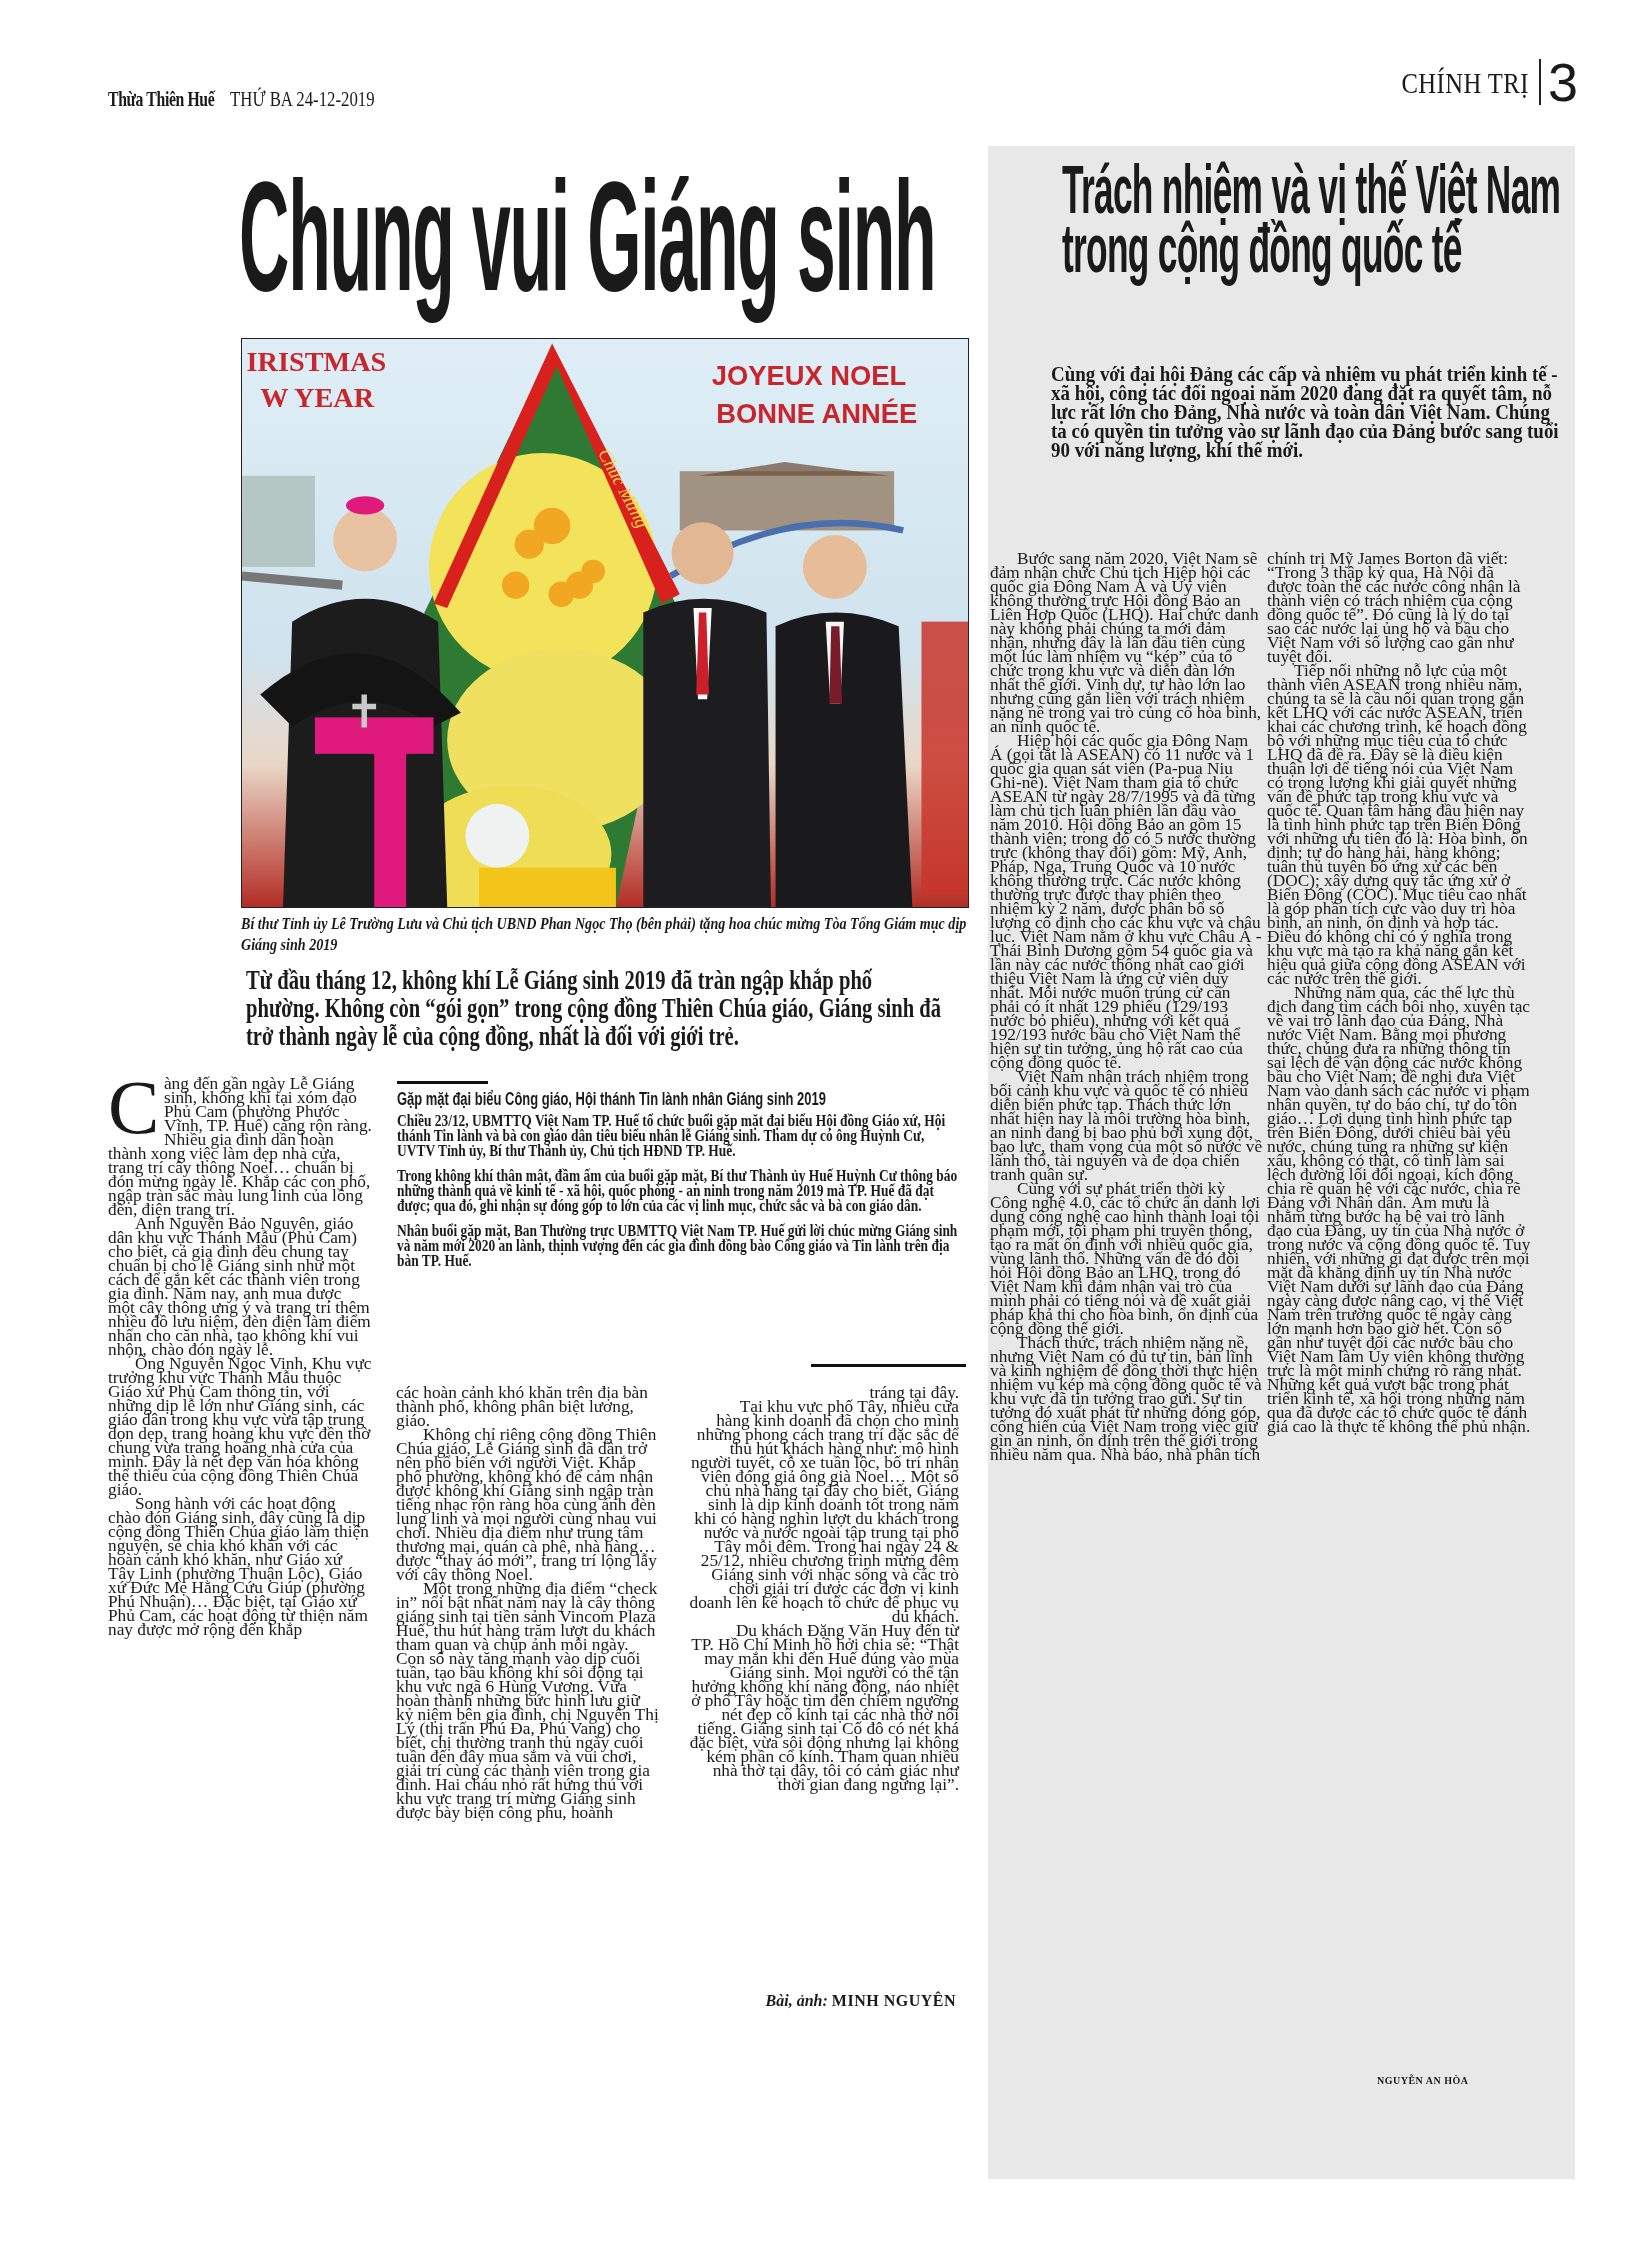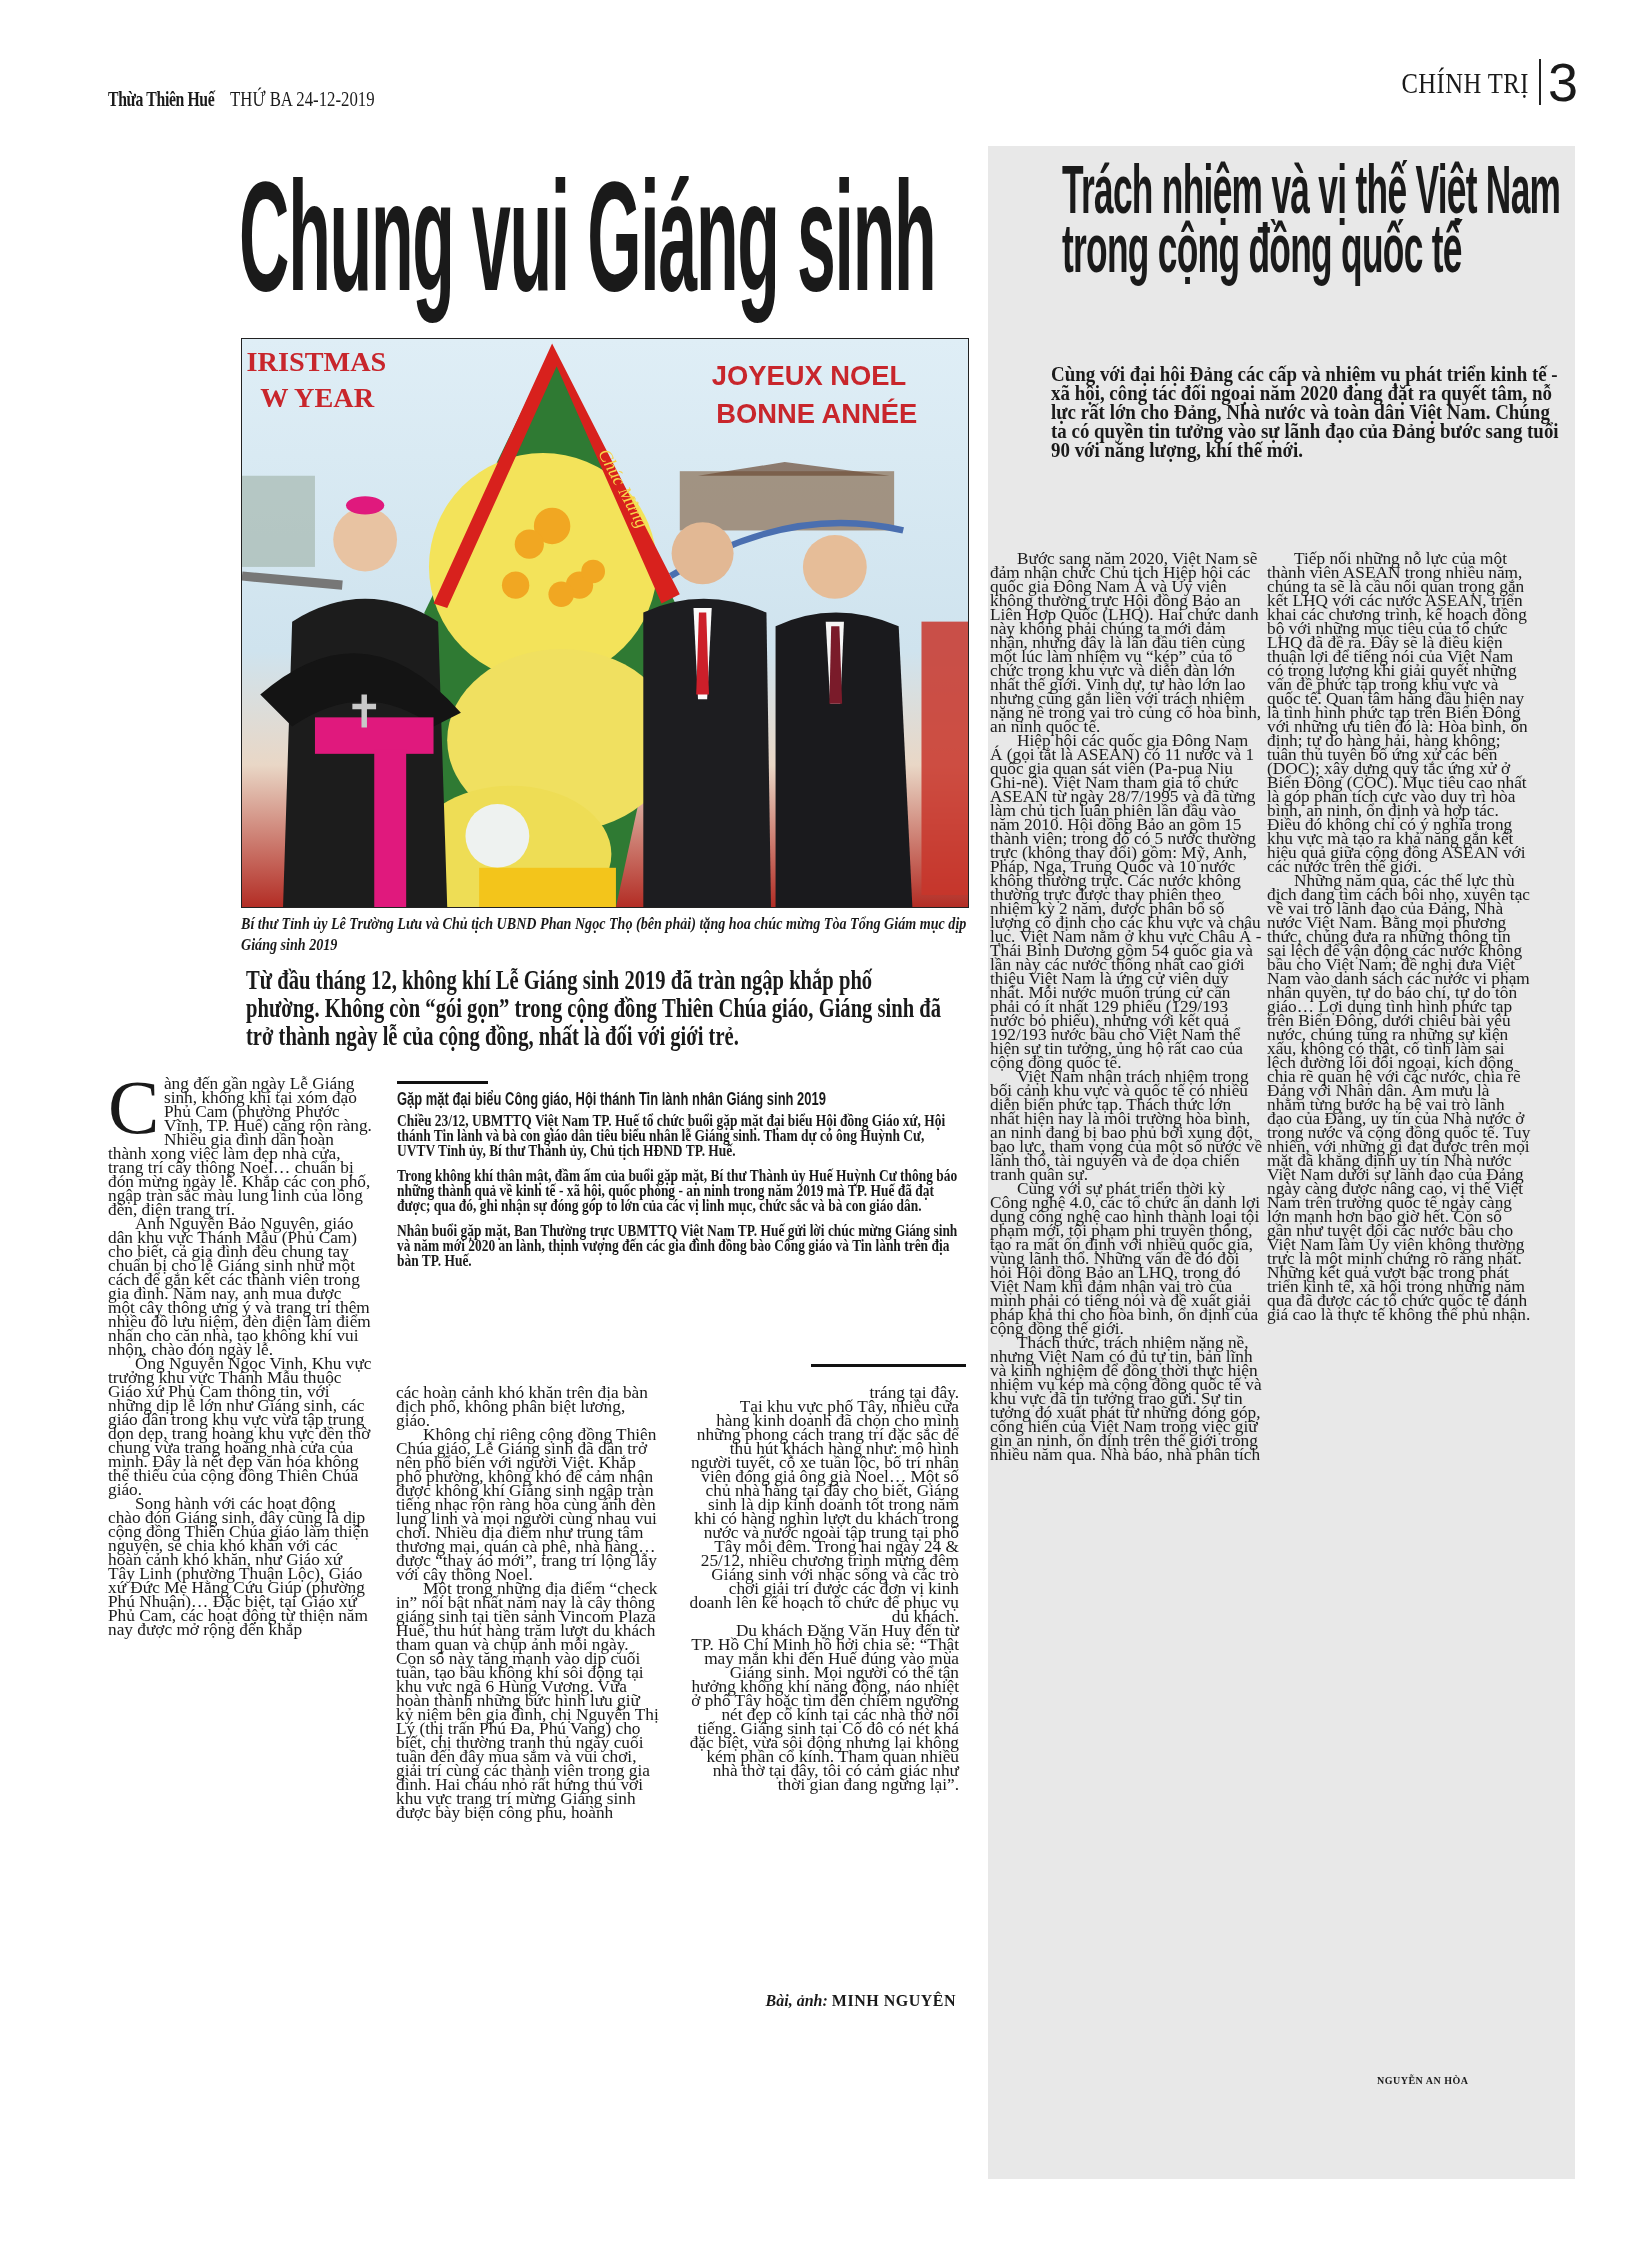--- a/index.html
+++ b/index.html
@@ -142,21 +142,21 @@
 <div class="boxrule" style="left:397px; top:1081px; width:91px;"></div>
 <div class="box-title">Gặp mặt đại biểu Công giáo, Hội thánh Tin lành nhân Giáng sinh 2019</div>
 <div class="box-body">
   <p>Chiều 23/12, UBMTTQ Việt Nam TP. Huế tổ chức buổi gặp mặt đại biểu Hội đồng Giáo xứ, Hội thánh Tin lành và bà con giáo dân tiêu biểu nhân lễ Giáng sinh. Tham dự có ông Huỳnh Cư, UVTV Tỉnh ủy, Bí thư Thành ủy, Chủ tịch HĐND TP. Huế.</p>
   <p>Trong không khí thân mật, đầm ấm của buổi gặp mặt, Bí thư Thành ủy Huế Huỳnh Cư thông báo những thành quả về kinh tế - xã hội, quốc phòng - an ninh trong năm 2019 mà TP. Huế đã đạt được; qua đó, ghi nhận sự đóng góp to lớn của các vị linh mục, chức sắc và bà con giáo dân.</p>
   <p>Nhân buổi gặp mặt, Ban Thường trực UBMTTQ Việt Nam TP. Huế gửi lời chúc mừng Giáng sinh và năm mới 2020 an lành, thịnh vượng đến các gia đình đồng bào Công giáo và Tin lành trên địa bàn TP. Huế.</p>
 </div>
 <div class="boxrule" style="left:811px; top:1364px; width:155px;"></div>
 
 <div class="col l2">
-  <p class="noindent">các hoàn cảnh khó khăn trên địa bàn địch phố, không phân biệt lương, giáo.</p>
+  <p class="noindent">các hoàn cảnh khó khăn trên địa bàn thành phố, không phân biệt lương, giáo.</p>
   <p>Không chỉ riêng cộng đồng Thiên Chúa giáo, Lễ Giáng sinh đã dần trở nên phổ biến với người Việt. Khắp phố phường, không khó để cảm nhận được không khí Giáng sinh ngập tràn tiếng nhạc rộn ràng hòa cùng ánh đèn lung linh và mọi người cùng nhau vui chơi. Nhiều địa điểm như trung tâm thương mại, quán cà phê, nhà hàng… được “thay áo mới”, trang trí lộng lẫy với cây thông Noel.</p>
   <p>Một trong những địa điểm “check in” nổi bật nhất năm nay là cây thông giáng sinh tại tiền sảnh Vincom Plaza Huế, thu hút hàng trăm lượt du khách tham quan và chụp ảnh mỗi ngày. Con số này tăng mạnh vào dịp cuối tuần, tạo bầu không khí sôi động tại khu vực ngã 6 Hùng Vương. Vừa hoàn thành những bức hình lưu giữ kỷ niệm bên gia đình, chị Nguyễn Thị Lý (thị trấn Phú Đa, Phú Vang) cho biết, chị thường tranh thủ ngày cuối tuần đến đây mua sắm và vui chơi, giải trí cùng các thành viên trong gia đình. Hai cháu nhỏ rất hứng thú với khu vực trang trí mừng Giáng sinh được bày biện công phu, hoành</p>
 </div>
 
 <div class="col l3">
   <p class="noindent">tráng tại đây.</p>
   <p>Tại khu vực phố Tây, nhiều cửa hàng kinh doanh đã chọn cho mình những phong cách trang trí đặc sắc để thu hút khách hàng như: mô hình người tuyết, cỗ xe tuần lộc, bố trí nhân viên đóng giả ông già Noel… Một số chủ nhà hàng tại đây cho biết, Giáng sinh là dịp kinh doanh tốt trong năm khi có hàng nghìn lượt du khách trong nước và nước ngoài tập trung tại phố Tây mỗi đêm. Trong hai ngày 24 &amp; 25/12, nhiều chương trình mừng đêm Giáng sinh với nhạc sống và các trò chơi giải trí được các đơn vị kinh doanh lên kế hoạch tổ chức để phục vụ du khách.</p>
   <p>Du khách Đặng Văn Huy đến từ TP. Hồ Chí Minh hồ hởi chia sẻ: “Thật may mắn khi đến Huế đúng vào mùa Giáng sinh. Mọi người có thể tận hưởng không khí năng động, náo nhiệt ở phố Tây hoặc tìm đến chiêm ngưỡng nét đẹp cổ kính tại các nhà thờ nổi tiếng. Giáng sinh tại Cố đô có nét khá đặc biệt, vừa sôi động nhưng lại không kém phần cổ kính. Tham quan nhiều nhà thờ tại đây, tôi có cảm giác như thời gian đang ngừng lại”.</p>
 </div>
 
@@ -173,18 +173,19 @@
 
 <div class="col r1">
   <p>Bước sang năm 2020, Việt Nam sẽ đảm nhận chức Chủ tịch Hiệp hội các quốc gia Đông Nam Á và Ủy viên không thường trực Hội đồng Bảo an Liên Hợp Quốc (LHQ). Hai chức danh này không phải chúng ta mới đảm nhận, nhưng đây là lần đầu tiên cùng một lúc làm nhiệm vụ “kép” của tổ chức trong khu vực và diễn đàn lớn nhất thế giới. Vinh dự, tự hào lớn lao nhưng cũng gắn liền với trách nhiệm nặng nề trong vai trò củng cố hòa bình, an ninh quốc tế.</p>
   <p>Hiệp hội các quốc gia Đông Nam Á (gọi tắt là ASEAN) có 11 nước và 1 quốc gia quan sát viên (Pa-pua Niu Ghi-nê). Việt Nam tham gia tổ chức ASEAN từ ngày 28/7/1995 và đã từng làm chủ tịch luân phiên lần đầu vào năm 2010. Hội đồng Bảo an gồm 15 thành viên; trong đó có 5 nước thường trực (không thay đổi) gồm: Mỹ, Anh, Pháp, Nga, Trung Quốc và 10 nước không thường trực. Các nước không thường trực được thay phiên theo nhiệm kỳ 2 năm, được phân bổ số lượng cố định cho các khu vực và châu lục. Việt Nam nằm ở khu vực Châu Á - Thái Bình Dương gồm 54 quốc gia và lần này các nước thống nhất cao giới thiệu Việt Nam là ứng cử viên duy nhất. Mỗi nước muốn trúng cử cần phải có ít nhất 129 phiếu (129/193 nước bỏ phiếu), nhưng với kết quả 192/193 nước bầu cho Việt Nam thể hiện sự tin tưởng, ủng hộ rất cao của cộng đồng quốc tế.</p>
   <p>Việt Nam nhận trách nhiệm trong bối cảnh khu vực và quốc tế có nhiều diễn biến phức tạp. Thách thức lớn nhất hiện nay là môi trường hòa bình, an ninh đang bị bao phủ bởi xung đột, bạo lực, tham vọng của một số nước về lãnh thổ, tài nguyên và đe dọa chiến tranh quân sự.</p>
   <p>Cùng với sự phát triển thời kỳ Công nghệ 4.0, các tổ chức ẩn danh lợi dụng công nghệ cao hình thành loại tội phạm mới, tội phạm phi truyền thống, tạo ra mất ổn định với nhiều quốc gia, vùng lãnh thổ. Những vấn đề đó đòi hỏi Hội đồng Bảo an LHQ, trong đó Việt Nam khi đảm nhận vai trò của mình phải có tiếng nói và đề xuất giải pháp khả thi cho hòa bình, ổn định của cộng đồng thế giới.</p>
   <p>Thách thức, trách nhiệm nặng nề, nhưng Việt Nam có đủ tự tin, bản lĩnh và kinh nghiệm để đồng thời thực hiện nhiệm vụ kép mà cộng đồng quốc tế và khu vực đã tin tưởng trao gửi. Sự tin tưởng đó xuất phát từ những đóng góp, cống hiến của Việt Nam trong việc giữ gìn an ninh, ổn định trên thế giới trong nhiều năm qua. Nhà báo, nhà phân tích</p>
 </div>
 
 <div class="col r2">
+  <p class="noindent">chính trị Mỹ James Borton đã viết: “Trong 3 thập kỷ qua, Hà Nội đã được toàn thể các nước công nhận là thành viên có trách nhiệm của cộng đồng quốc tế”. Đó cũng là lý do tại sao các nước lại ủng hộ và bầu cho Việt Nam với số lượng cao gần như tuyệt đối.</p>
   <p>Tiếp nối những nỗ lực của một thành viên ASEAN trong nhiều năm, chúng ta sẽ là cầu nối quan trọng gắn kết LHQ với các nước ASEAN, triển khai các chương trình, kế hoạch đồng bộ với những mục tiêu của tổ chức LHQ đã đề ra. Đây sẽ là điều kiện thuận lợi để tiếng nói của Việt Nam có trọng lượng khi giải quyết những vấn đề phức tạp trong khu vực và quốc tế. Quan tâm hàng đầu hiện nay là tình hình phức tạp trên Biển Đông với những ưu tiên đó là: Hòa bình, ổn định; tự do hàng hải, hàng không; tuân thủ tuyên bố ứng xử các bên (DOC); xây dựng quy tắc ứng xử ở Biển Đông (COC). Mục tiêu cao nhất là góp phần tích cực vào duy trì hòa bình, an ninh, ổn định và hợp tác. Điều đó không chỉ có ý nghĩa trong khu vực mà tạo ra khả năng gắn kết hiệu quả giữa cộng đồng ASEAN với các nước trên thế giới.</p>
   <p>Những năm qua, các thế lực thù địch đang tìm cách bôi nhọ, xuyên tạc về vai trò lãnh đạo của Đảng, Nhà nước Việt Nam. Bằng mọi phương thức, chúng đưa ra những thông tin sai lệch để vận động các nước không bầu cho Việt Nam; đề nghị đưa Việt Nam vào danh sách các nước vi phạm nhân quyền, tự do báo chí, tự do tôn giáo… Lợi dụng tình hình phức tạp trên Biển Đông, dưới chiêu bài yêu nước, chúng tung ra những sự kiện xấu, không có thật, cố tình làm sai lệch đường lối đối ngoại, kích động chia rẽ quan hệ với các nước, chia rẽ Đảng với Nhân dân. Âm mưu là nhằm từng bước hạ bệ vai trò lãnh đạo của Đảng, uy tín của Nhà nước ở trong nước và cộng đồng quốc tế. Tuy nhiên, với những gì đạt được trên mọi mặt đã khẳng định uy tín Nhà nước Việt Nam dưới sự lãnh đạo của Đảng ngày càng được nâng cao, vị thế Việt Nam trên trường quốc tế ngày càng lớn mạnh hơn bao giờ hết. Con số gần như tuyệt đối các nước bầu cho Việt Nam làm Ủy viên không thường trực là một minh chứng rõ ràng nhất. Những kết quả vượt bậc trong phát triển kinh tế, xã hội trong những năm qua đã được các tổ chức quốc tế đánh giá cao là thực tế không thể phủ nhận.</p>
 </div>
 
 <div class="byline-right">NGUYỄN AN HÒA</div>
 
 
 </body></html>

